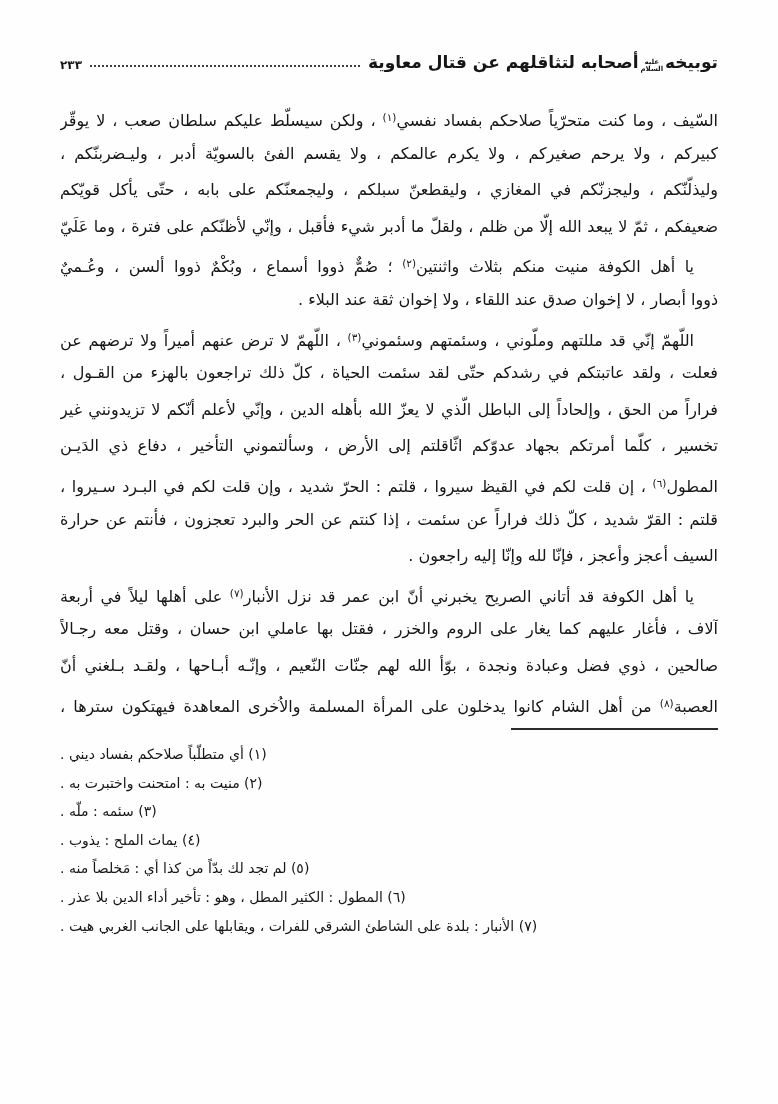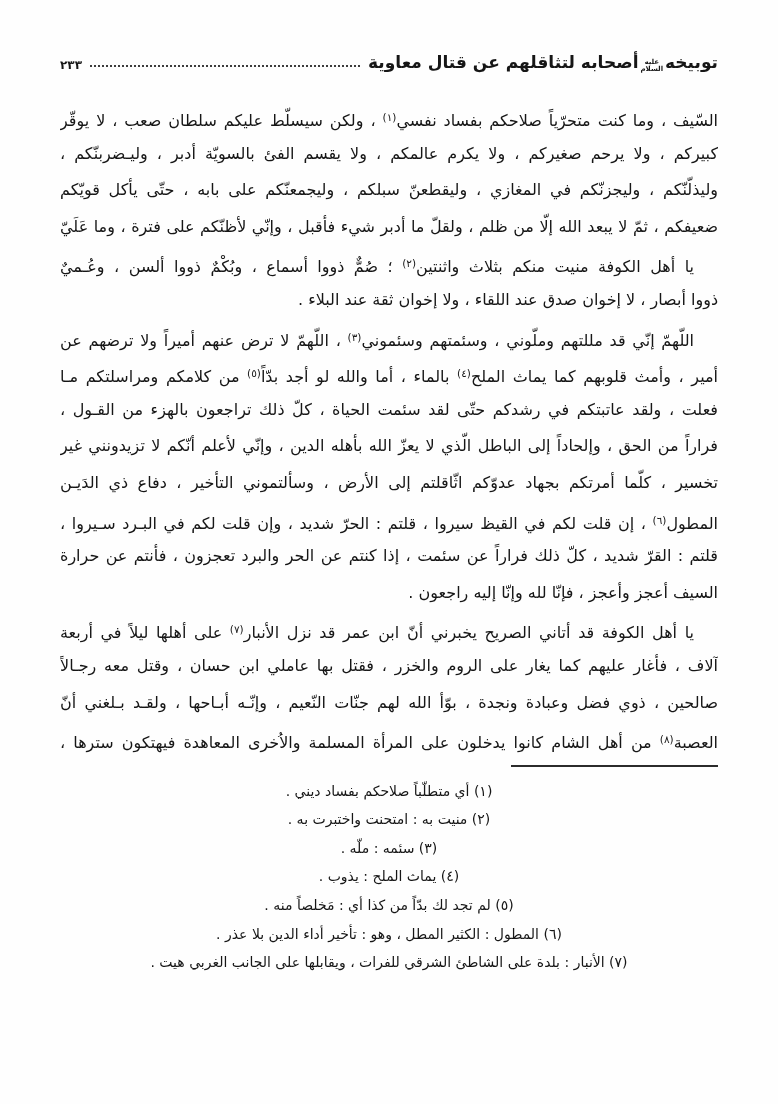--- a/index.html
+++ b/index.html
@@ -70,21 +70,21 @@
     background:#2b2b2b;
     margin-top:7px;
   }
   .footnotes {
     margin-top:10px;
     font-size:14px;
   }
   .footnote {
     height:28.6px;
     line-height:28.6px;
-    text-align:center;
+    text-align:left;
     white-space:nowrap;
     overflow:hidden;
   }
 </style>
 </head>
 <body>
 
 <div class="page">
 
   <div class="header">
@@ -101,21 +101,20 @@
   </div>
 
   <div class="body-text">
     <div class="line">السّيف ، وما كنت متحرّياً صلاحكم بفساد نفسي<span class="fnref">(١)</span> ، ولكن سيسلّط عليكم سلطان صعب ، لا يوقّر</div>
     <div class="line">كبيركم ، ولا يرحم صغيركم ، ولا يكرم عالمكم ، ولا يقسم الفئ بالسويّة أدبر ، وليـضربنّكم ،</div>
     <div class="line">وليذلّنّكم ، وليجزنّكم في المغازي ، وليقطعنّ سبلكم ، وليجمعنّكم على بابه ، حتّى يأكل قويّكم</div>
     <div class="line">ضعيفكم ، ثمّ لا يبعد الله إلّا من ظلم ، ولقلّ ما أدبر شيء فأقبل ، وإنّي لأظنّكم على فترة ، وما عَلَيّ</div>
     <div class="line indent">يا أهل الكوفة منيت منكم بثلاث واثنتين<span class="fnref">(٢)</span> ؛ صُمٌّ ذووا أسماع ، وبُكْمٌ ذووا ألسن ، وعُـميٌ</div>
     <div class="line end">ذووا أبصار ، لا إخوان صدق عند اللقاء ، ولا إخوان ثقة عند البلاء .</div>
     <div class="line indent">اللّهمّ إنّي قد مللتهم وملّوني ، وسئمتهم وسئموني<span class="fnref">(٣)</span> ، اللّهمّ لا ترض عنهم أميراً ولا ترضهم عن</div>
-    <div class="line">أمير ، وأمث قلوبهم كما يماث الملح<span class="fnref">(٤)</span> بالماء ، أما والله لو أجد بدّاً<span class="fnref">(٥)</span> من كلامكم ومراسلتكم مـا</div>
     <div class="line">فعلت ، ولقد عاتبتكم في رشدكم حتّى لقد سئمت الحياة ، كلّ ذلك تراجعون بالهزء من القـول ،</div>
     <div class="line">فراراً من الحق ، وإلحاداً إلى الباطل الّذي لا يعزّ الله بأهله الدين ، وإنّي لأعلم أنّكم لا تزيدونني غير</div>
     <div class="line">تخسير ، كلّما أمرتكم بجهاد عدوّكم اثّاقلتم إلى الأرض ، وسألتموني التأخير ، دفاع ذي الدَيـن</div>
     <div class="line">المطول<span class="fnref">(٦)</span> ، إن قلت لكم في القيظ سيروا ، قلتم : الحرّ شديد ، وإن قلت لكم في البـرد سـيروا ،</div>
     <div class="line">قلتم : القرّ شديد ، كلّ ذلك فراراً عن سئمت ، إذا كنتم عن الحر والبرد تعجزون ، فأنتم عن حرارة</div>
     <div class="line end">السيف أعجز وأعجز ، فإنّا لله وإنّا إليه راجعون .</div>
     <div class="line indent">يا أهل الكوفة قد أتاني الصريح يخبرني أنّ ابن عمر قد نزل الأنبار<span class="fnref">(٧)</span> على أهلها ليلاً في أربعة</div>
     <div class="line">آلاف ، فأغار عليهم كما يغار على الروم والخزر ، فقتل بها عاملي ابن حسان ، وقتل معه رجـالاً</div>
     <div class="line">صالحين ، ذوي فضل وعبادة ونجدة ، بوّأ الله لهم جنّات النّعيم ، وإنّـه أبـاحها ، ولقـد بـلغني أنّ</div>
     <div class="line">العصبة<span class="fnref">(٨)</span> من أهل الشام كانوا يدخلون على المرأة المسلمة والاُخرى المعاهدة فيهتكون سترها ،</div>

